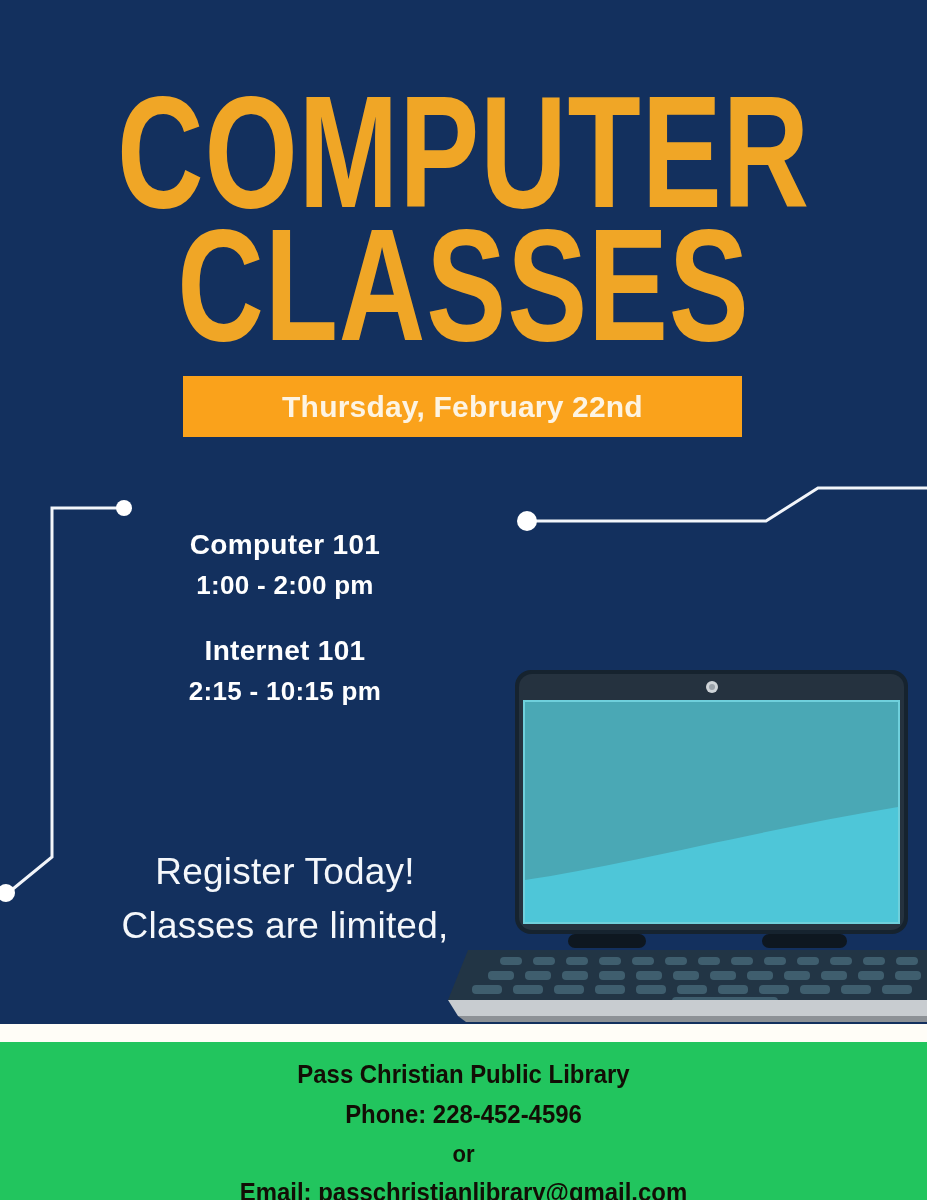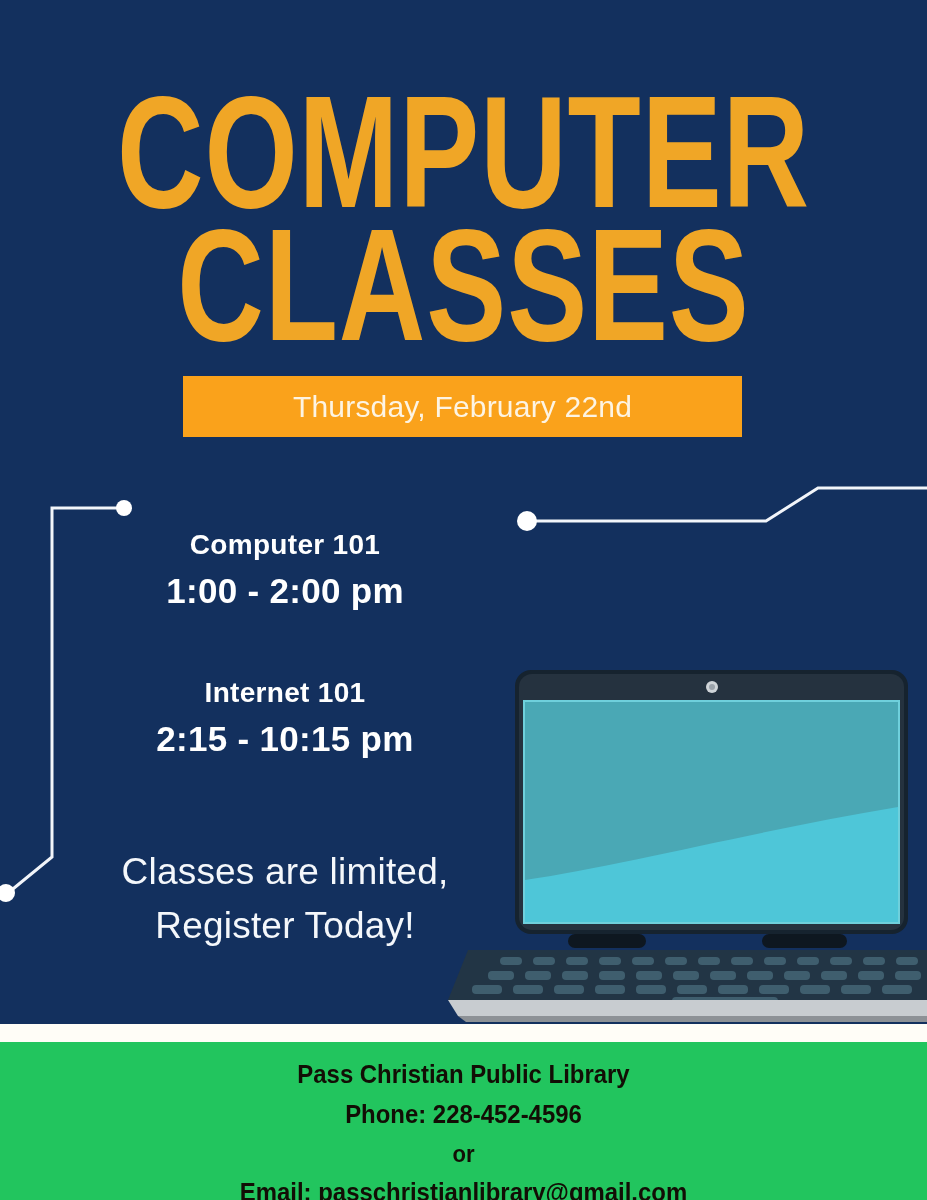--- a/index.html
+++ b/index.html
@@ -56,21 +56,21 @@
     width: 559px;
     height: 61px;
     background: #faa21b;
     display: flex;
     align-items: center;
     justify-content: center;
   }
   .date-banner-text {
     color: #fdf4e3;
     font-size: 30px;
-    font-weight: normal;
+    font-weight: bold;
     letter-spacing: 0.2px;
     white-space: nowrap;
   }
   
   .circuit-svg {
     position: absolute;
     left: 0; top: 0;
     width: 927px; height: 1024px;
     pointer-events: none;
   }
@@ -83,28 +83,28 @@
     text-align: center;
     color: #ffffff;
   }
   .class-name {
     font-size: 28px;
     font-weight: bold;
     letter-spacing: 0.3px;
     line-height: 1.22;
   }
   .class-time {
-    font-size: 35px;
+    font-size: 26px;
     font-weight: bold;
     letter-spacing: 0.3px;
     line-height: 1.22;
     margin-top: 8px;
   }
   .class-block-2 {
-    margin-top: 63px;
+    margin-top: 32px;
   }
   
   .register {
     position: absolute;
     left: 50px;
     top: 845px;
     width: 470px;
     text-align: center;
     color: #f4f7fb;
     font-size: 37px;
@@ -188,22 +188,22 @@
       <div class="class-name">Computer 101</div>
       <div class="class-time">1:00 - 2:00 pm</div>
     </div>
     <div class="class-block-2">
       <div class="class-name">Internet 101</div>
       <div class="class-time">2:15 - 10:15 pm</div>
     </div>
   </div>
 
   <div class="register">
+    <span class="register-line">Register Today!</span>
     <span class="register-line">Classes are limited,</span>
-    <span class="register-line">Register Today!</span>
   </div>
 
   <svg class="laptop" viewBox="0 0 487 364">
     <defs>
       <clipPath id="screenClip">
         <rect x="85" y="42" width="373" height="220"></rect>
       </clipPath>
     </defs>
 
     <rect x="75" y="10" width="393" height="264" rx="16" ry="16" fill="#16232f"></rect>

